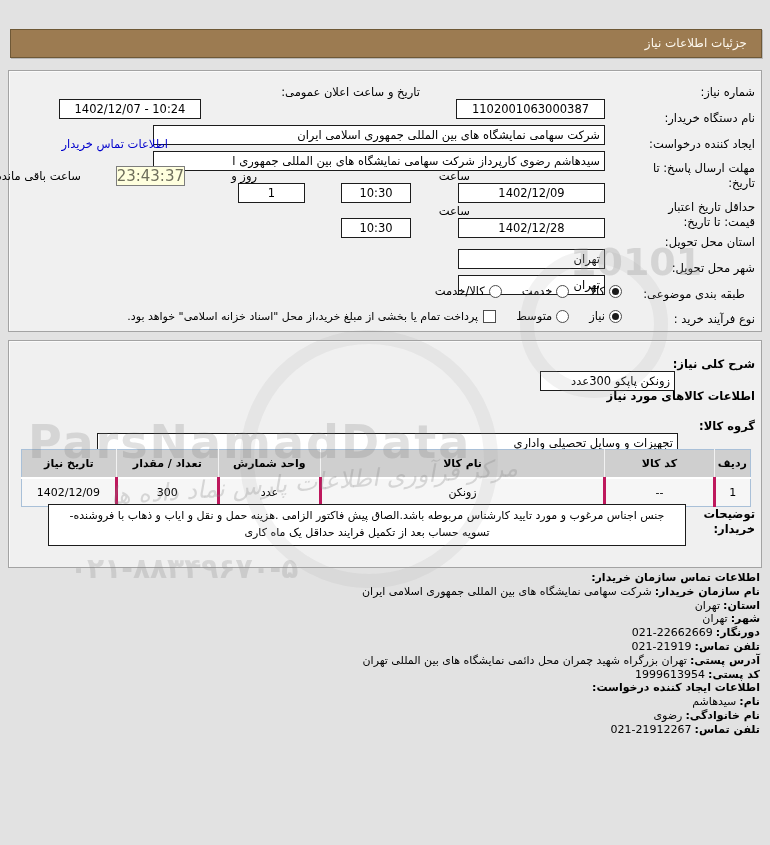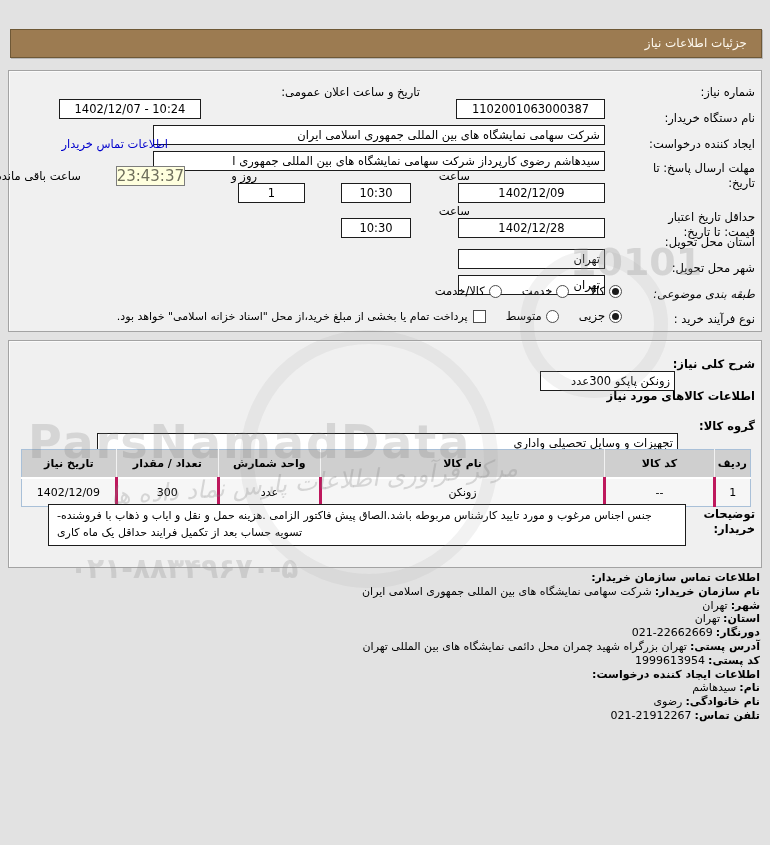--- a/index.html
+++ b/index.html
@@ -58,21 +58,21 @@
   table{width:100%;border-collapse:collapse;background:#f6f6f6;border:1px solid #a9c0d8;font-size:11px;}
   th{
     background:#cfcfcf;font-weight:bold;height:25px;text-align:center;
     border-left:1px solid #f2f2f2;border-bottom:2px solid #fff;
   }
   td{height:25px;text-align:center;border-left:3px solid #be185d;}
   th:last-child,td:last-child{border-left:none;}
   
   .notebox{
     position:absolute;background:#fff;border:1px solid #1c1c1c;
-    font-size:11px;line-height:17px;text-align:left;padding:2px 8px;overflow:hidden;
+    font-size:11px;line-height:17px;text-align:center;padding:2px 8px;overflow:hidden;
   }
   
   .contact{position:absolute;top:571px;right:10px;left:8px;}
   .cline{font-size:11px;line-height:13.8px;}
   .cline b{font-weight:bold;}
   .cline span{margin-right:3px;}
   
   .wm{position:absolute;pointer-events:none;z-index:40;}
   .wm-brand{top:415px;left:28px;font-size:46px;font-weight:bold;letter-spacing:2px;
     color:rgba(120,120,120,0.22);direction:ltr;font-family:"DejaVu Sans",sans-serif;}
@@ -108,52 +108,52 @@
 
   <span class="lbl lbl2" style="top:90px;right:6px;width:118px;">مهلت ارسال پاسخ: تا تاریخ:</span>
   <input class="inp center" style="top: 95px; right: 139px; width: 137px;" value="1402/12/09">
   <span class="lbl" style="top:98px;right:291px;">ساعت</span>
   <input class="inp center" style="top: 95px; right: 333px; width: 60px;" value="10:30">
   <input class="inp center" style="top: 95px; right: 439px; width: 57px;" value="1">
   <span class="lbl" style="top:98px;right:504px;">روز و</span>
   <div class="cnt" style="top:95px;right:576px;width:67px;">23:43:37</div>
   <span class="lbl" style="top:98px;right:680px;">ساعت باقی مانده</span>
 
-  <span class="lbl lbl2" style="top:139px;right:6px;width:118px;text-align:right;">حداقل تاریخ اعتبار قیمت: تا تاریخ:</span>
+  <span class="lbl lbl2" style="top:129px;right:6px;width:118px;text-align:right;">حداقل تاریخ اعتبار قیمت: تا تاریخ:</span>
   <input class="inp center" style="top: 130px; right: 139px; width: 137px;" value="1402/12/28">
   <span class="lbl" style="top:133px;right:291px;">ساعت</span>
   <input class="inp center" style="top: 130px; right: 333px; width: 60px;" value="10:30">
 
   <span class="lbl" style="top:164px;right:6px;text-align:center;">استان محل تحویل:</span>
   <input class="inp" style="top: 161px; right: 139px; width: 137px;" value="تهران">
 
   <span class="lbl" style="top:190px;right:6px;">شهر محل تحویل:</span>
   <input class="inp" style="top: 187px; right: 139px; width: 137px;" value="تهران">
 
-  <span class="lbl" style="top:216px;right:6px;font-style:italic;">طبقه بندی موضوعی:</span>
+  <span class="lbl" style="top:216px;right:16px;">طبقه بندی موضوعی:</span>
   <div class="optgroup" style="top:213px;right:139px;">
     <label class="opt">
       <span class="radio checked"></span>
       <span>کالا</span>
     </label>
     <label class="opt">
       <span class="radio"></span>
       <span>خدمت</span>
     </label>
     <label class="opt">
       <span class="radio"></span>
       <span>کالا/خدمت</span>
     </label>
   </div>
 
   <span class="lbl" style="top:241px;right:6px;">نوع فرآیند خرید :</span>
   <div class="optgroup" style="top:238px;right:139px;">
     <label class="opt">
       <span class="radio checked"></span>
-      <span>جزیی</span>
+      <span>نیاز</span>
     </label>
     <label class="opt">
       <span class="radio"></span>
       <span>متوسط</span>
     </label>
     <label class="opt" style="margin-left:0;">
       <span class="checkbox"></span>
       <span class="note">پرداخت تمام یا بخشی از مبلغ خرید،از محل "اسناد خزانه اسلامی" خواهد بود.</span>
     </label>
   </div>
@@ -202,23 +202,24 @@
     </table>
   </div>
 
   <span class="lbl lbl2 bold" style="top:166px;right:6px;width:64px;">توضیحات خریدار:</span>
   <div class="notebox" style="top:163px;right:75px;width:620px;height:36px;">جنس اجناس مرغوب و مورد تایید کارشناس مربوطه باشد.الصاق پیش فاکتور الزامی .هزینه حمل و نقل و ایاب و ذهاب با فروشنده-تسویه حساب بعد از تکمیل فرایند حداقل یک ماه کاری</div>
 </div>
 
 <div class="contact">
   <div class="cline"><b>اطلاعات تماس سازمان خریدار:</b><span></span></div>
   <div class="cline"><b>نام سازمان خریدار:</b><span>شرکت سهامی نمایشگاه های بین المللی جمهوری اسلامی ایران</span></div>
+  <div class="cline"><b>استان:</b><span>تهران</span></div>
   <div class="cline"><b>شهر:</b><span>تهران</span></div>
-  <div class="cline"><b>استان:</b><span>تهران</span></div>
   <div class="cline"><b>دورنگار:</b><span>22662669-021</span></div>
+  <div class="cline"><b>تلفن تماس:</b><span>21919-021</span></div>
   <div class="cline"><b>آدرس پستی:</b><span>تهران بزرگراه شهید چمران محل دائمی نمایشگاه های بین المللی تهران</span></div>
   <div class="cline"><b>کد پستی:</b><span>1999613954</span></div>
   <div class="cline"><b>اطلاعات ایجاد کننده درخواست:</b><span></span></div>
   <div class="cline"><b>نام:</b><span>سیدهاشم</span></div>
   <div class="cline"><b>نام خانوادگی:</b><span>رضوی</span></div>
   <div class="cline"><b>تلفن تماس:</b><span>21912267-021</span></div>
 </div>
 
 <div class="wm wm-c1 wm-circle"></div>
 <div class="wm wm-c2 wm-circle"></div>

